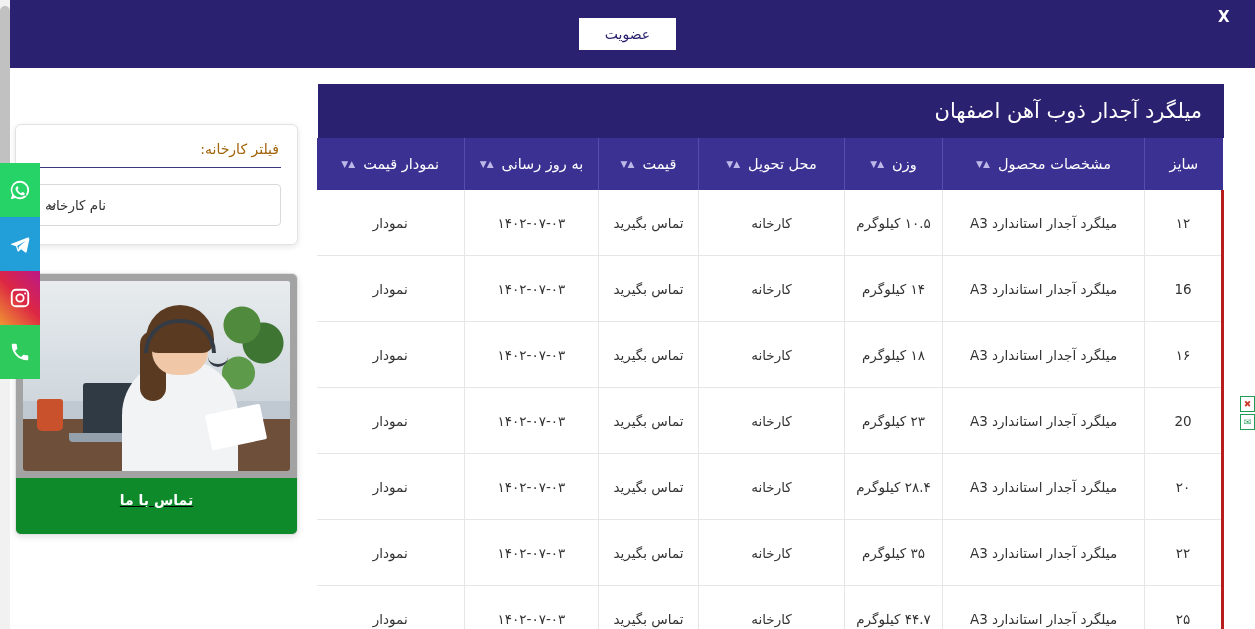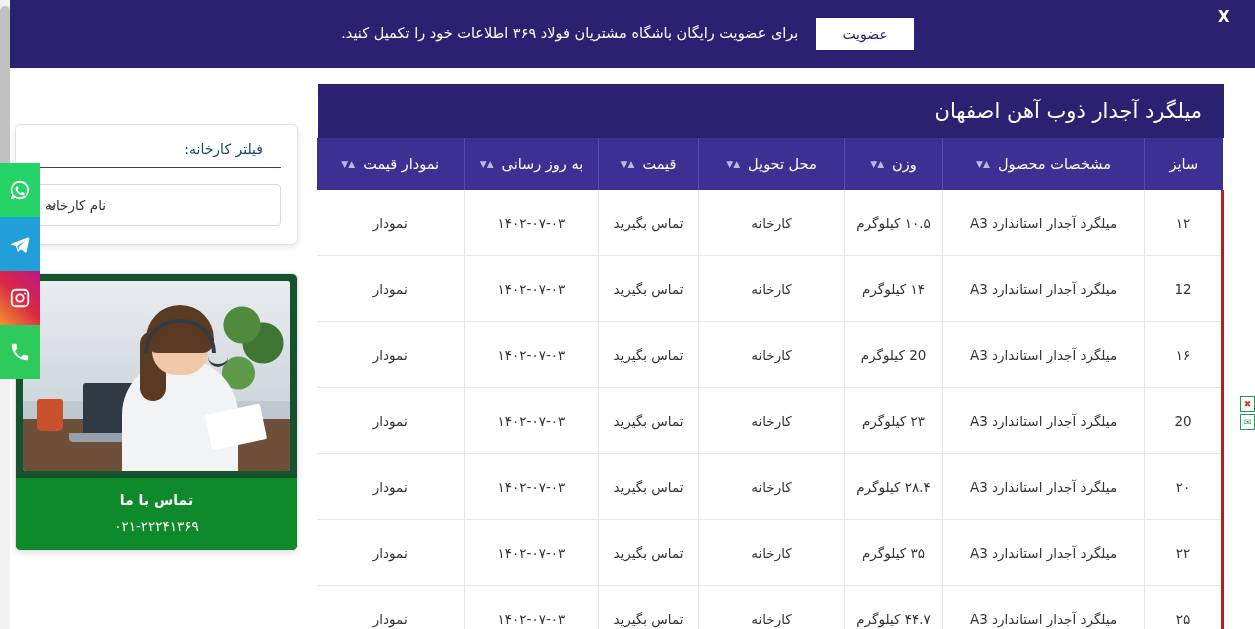--- a/index.html
+++ b/index.html
@@ -137,23 +137,23 @@
     background: #ffffff;
     border: 1px solid #e2e2e2;
     border-radius: 6px;
     box-shadow: 0 2px 6px rgba(0,0,0,0.10);
     padding: 14px 16px 18px 16px;
     box-sizing: border-box;
     width: 283px;
   }
   .filter-title {
     font-size: 14px;
-    color: #0c4a6e;
+    color: #a16207;
     text-align: right;
-    margin: 2px 18px 10px 2px;
+    margin: 2px 2px 10px 2px;
   }
   .filter-sep {
     height: 1px;
     background: #1b1464;
     opacity: .85;
     margin: 0 0 16px 0;
   }
   .filter-select {
     position: relative;
     width: 100%;
@@ -178,27 +178,28 @@
     top: 50%;
     transform: translateY(-50%);
     width: 14px;
     height: 14px;
   }
   .filter-select .chev svg { width: 14px; height: 14px; stroke: #444; fill: none; stroke-width: 2; }
 
   .contact-card {
     margin-top: 28px;
     width: 283px;
-    background: #14532d;
+    background: #a3a3a3;
     border: 1px solid #e2e2e2;
     border-radius: 6px;
     box-shadow: 0 2px 6px rgba(0,0,0,0.12);
     overflow: hidden;
     box-sizing: border-box;
     padding: 7px 7px 0 7px;
+    text-decoration: underline;
   }
   .contact-photo {
     position: relative;
     width: 100%;
     height: 190px;
     border-radius: 3px;
     overflow: hidden;
     background: linear-gradient(180deg,#cfd6dd 0%, #b8c2cc 100%);
   }
   
@@ -355,21 +356,20 @@
   .col-price   { width: 100px; }
   .col-update  { width: 134px; }
   .col-chart   { width: 148px; }
 </style>
 </head>
 <body>
 
 <div class="promo-banner">
   <div class="promo-inner">
     <button class="promo-btn">عضویت</button>
-    <span class="promo-text">برای عضویت رایگان باشگاه مشتریان فولاد ۳۶۹ اطلاعات خود را تکمیل کنید.</span>
   </div>
   <span class="promo-close">X</span>
 </div>
 
 <div class="page-scrollbar">
   <div class="thumb"></div>
 </div>
 
 <div class="social-rail">
   <div class="social-item social-whatsapp">
@@ -424,21 +424,20 @@
       <div class="photo-person-body"></div>
       <div class="photo-person-hair2"></div>
       <div class="photo-person-head"></div>
       <div class="photo-person-hair"></div>
       <div class="photo-headset"></div>
       <div class="photo-mic"></div>
       <div class="photo-paper"></div>
     </div>
     <div class="contact-footer">
       <div class="cf-title">تماس با ما</div>
-      <div class="cf-phone">۰۲۱-۲۲۲۴۱۳۶۹</div>
     </div>
   </div>
 
 </div>
 
 <div class="product-panel">
   <div class="panel-header">
     <h1>میلگرد آجدار ذوب آهن اصفهان</h1>
   </div>
 
@@ -501,32 +500,32 @@
       <tr>
         <td>۱۲</td>
         <td>میلگرد آجدار استاندارد A3</td>
         <td>۱۰.۵ کیلوگرم</td>
         <td>کارخانه</td>
         <td>تماس بگیرید</td>
         <td>۱۴۰۲-۰۷-۰۳</td>
         <td class="chart-link">نمودار</td>
       </tr>
       <tr>
-        <td>12</td>
+        <td>16</td>
         <td>میلگرد آجدار استاندارد A3</td>
         <td>۱۴ کیلوگرم</td>
         <td>کارخانه</td>
         <td>تماس بگیرید</td>
         <td>۱۴۰۲-۰۷-۰۳</td>
         <td class="chart-link">نمودار</td>
       </tr>
       <tr>
         <td>۱۶</td>
         <td>میلگرد آجدار استاندارد A3</td>
-        <td>20 کیلوگرم</td>
+        <td>۱۸ کیلوگرم</td>
         <td>کارخانه</td>
         <td>تماس بگیرید</td>
         <td>۱۴۰۲-۰۷-۰۳</td>
         <td class="chart-link">نمودار</td>
       </tr>
       <tr>
         <td>20</td>
         <td>میلگرد آجدار استاندارد A3</td>
         <td>۲۳ کیلوگرم</td>
         <td>کارخانه</td>

